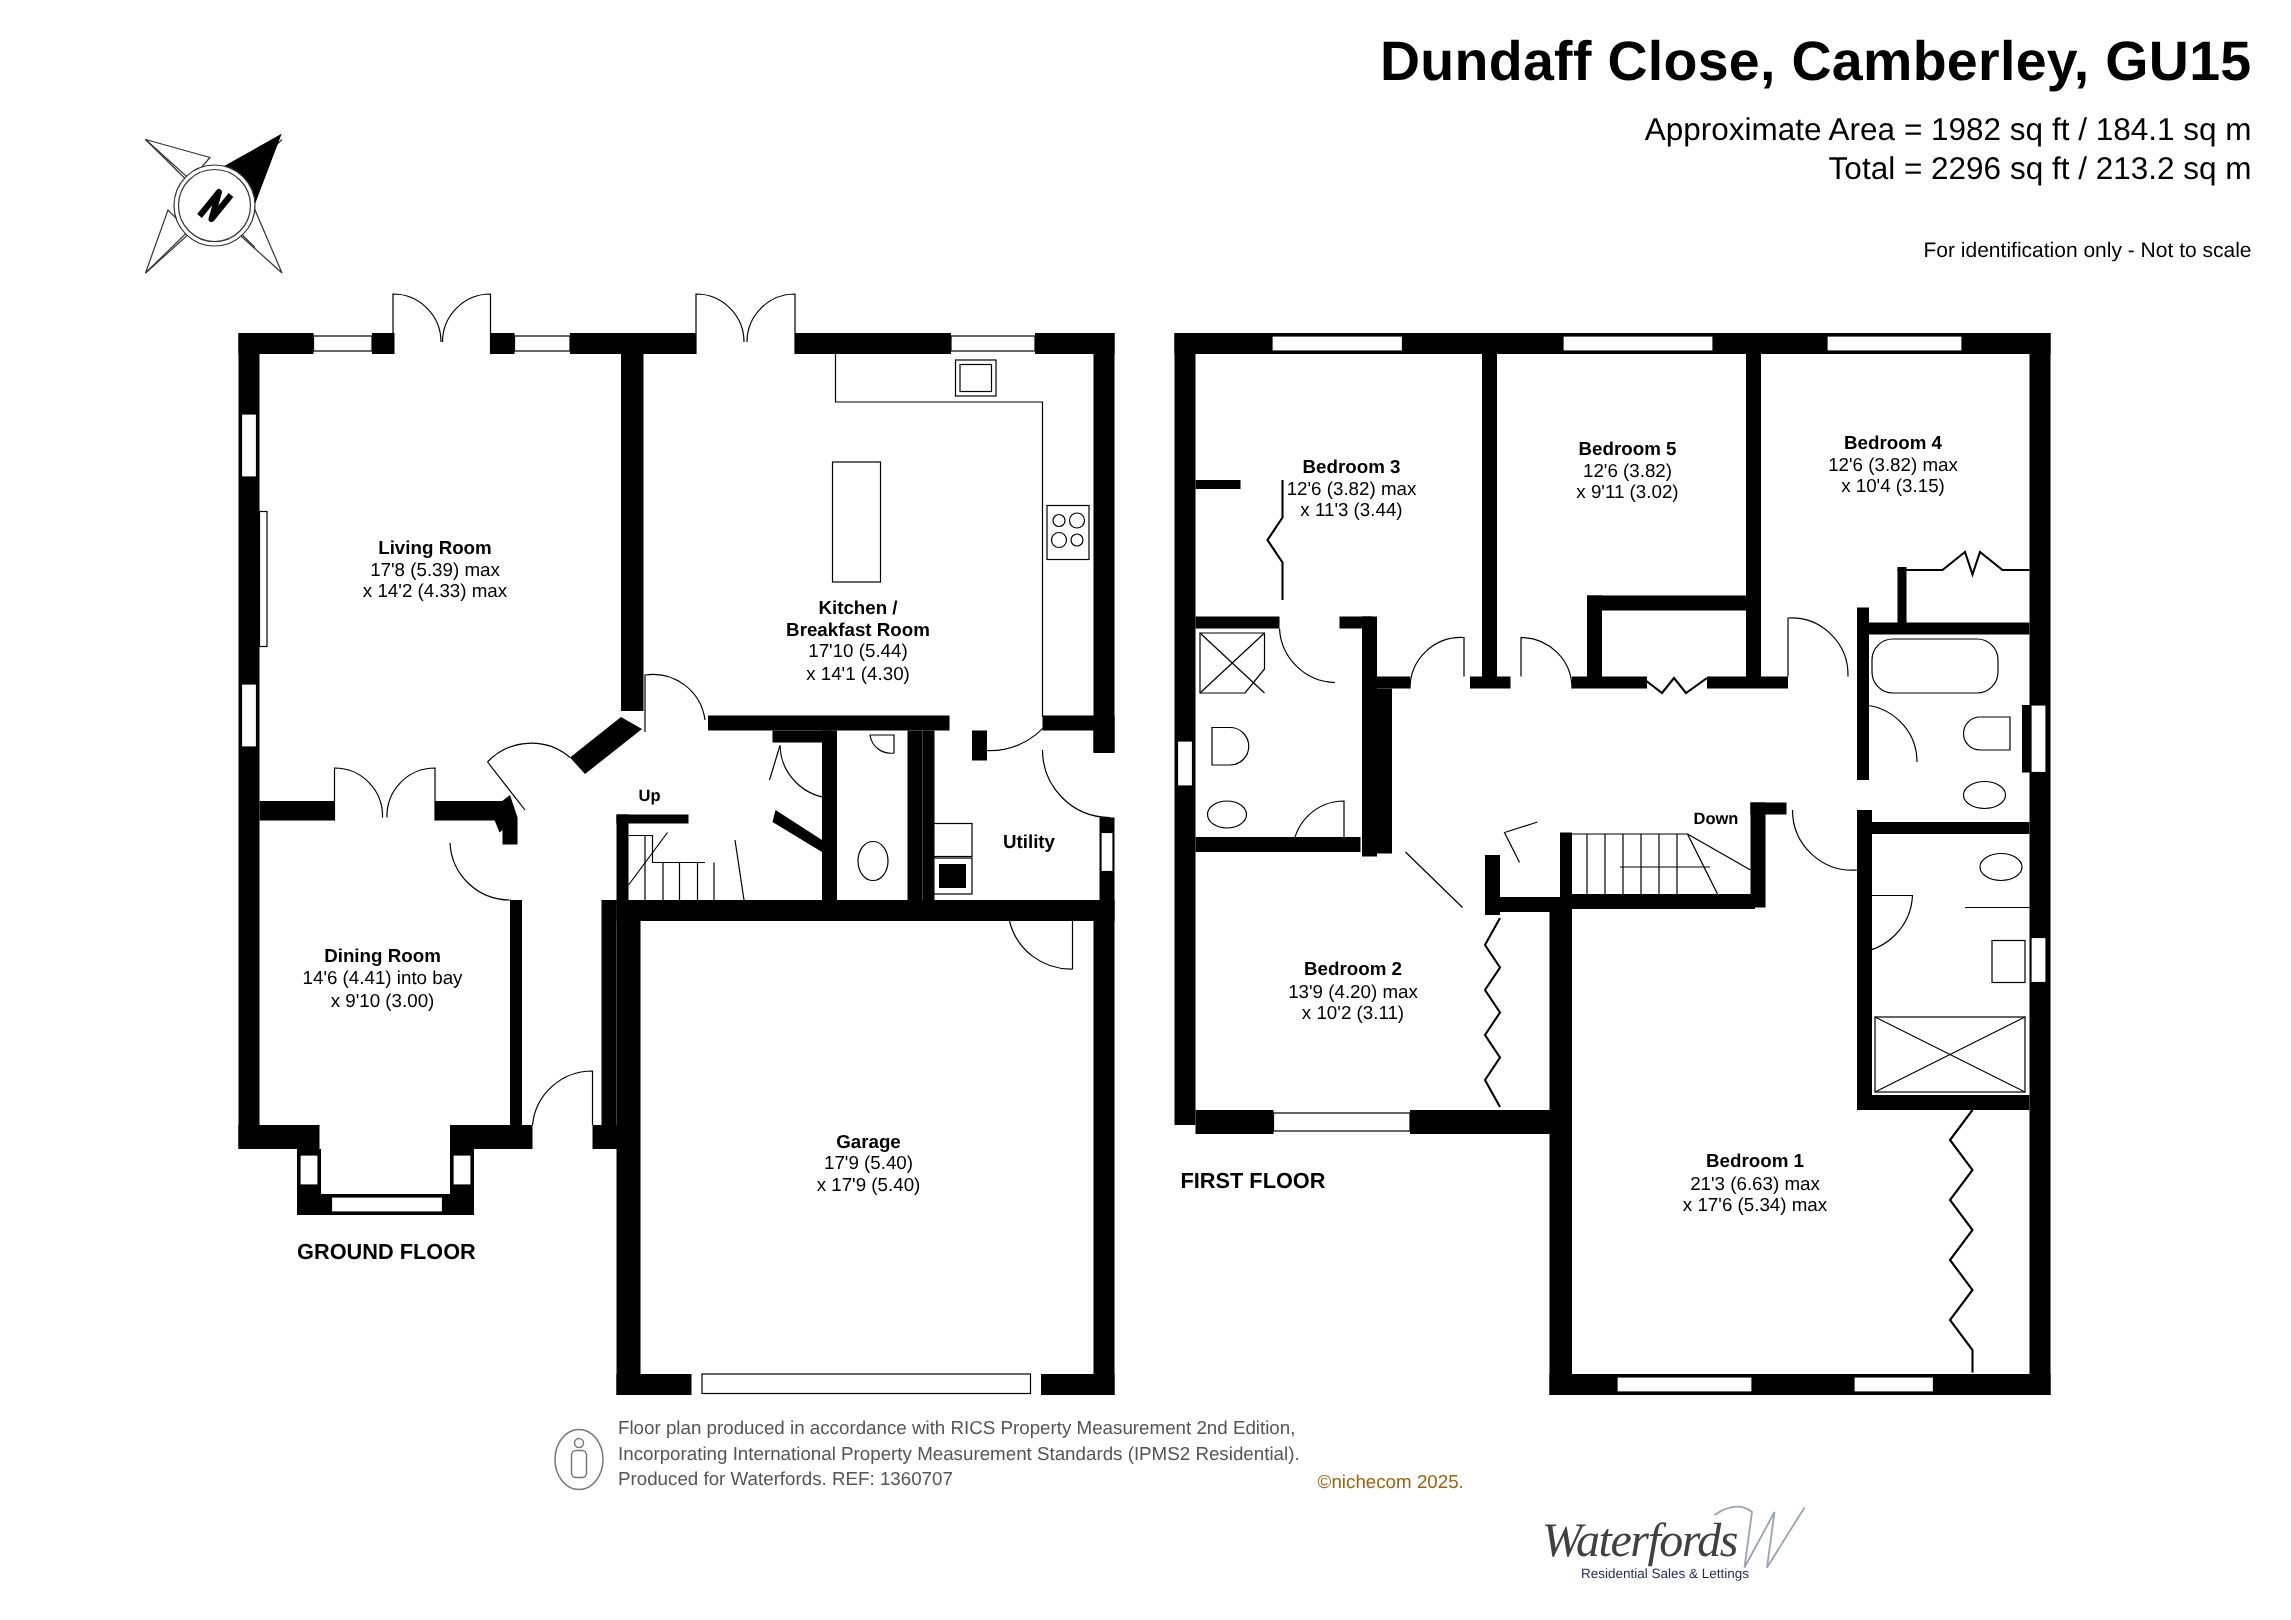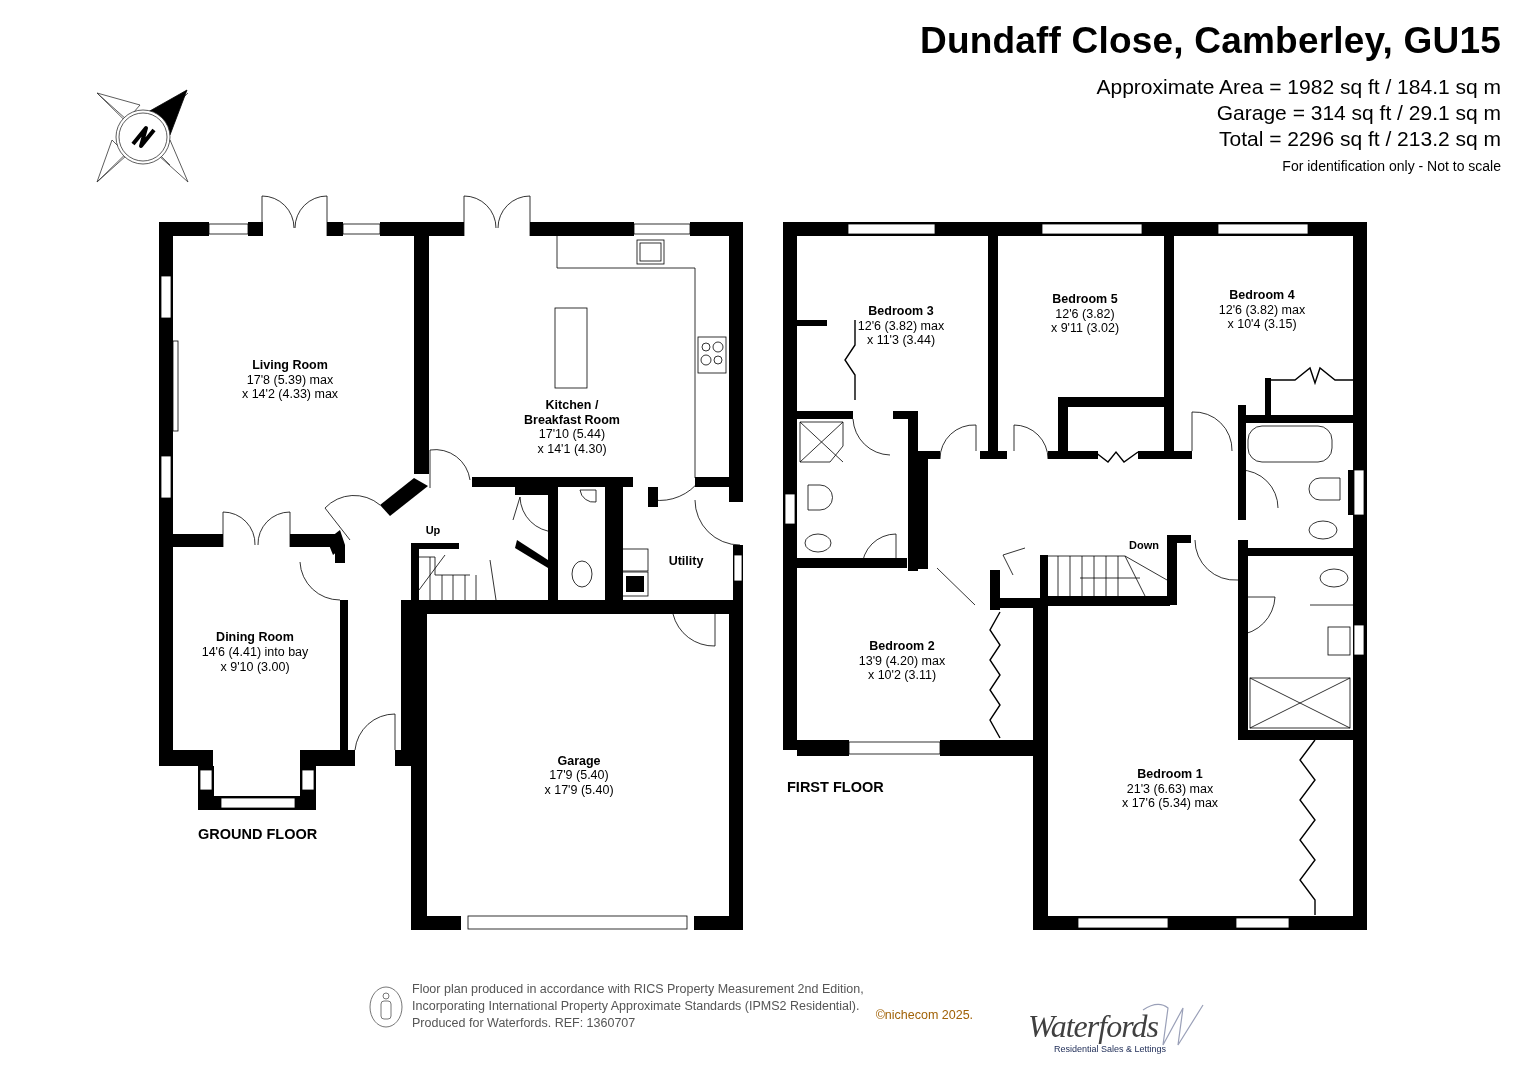--- a/index.html
+++ b/index.html
@@ -5,36 +5,35 @@
   html,body{margin:0;padding:0;background:#fff;}
   body{width:1527px;height:1080px;position:relative;overflow:hidden;font-family:"Liberation Sans",sans-serif;color:#000;}
   .title{position:absolute;right:26px;top:20px;font-size:37px;font-weight:bold;letter-spacing:0.2px;white-space:nowrap;}
   .areas{position:absolute;right:26px;top:74px;text-align:right;font-size:21px;line-height:26px;}
   .areas div{white-space:nowrap;}
   .note{position:absolute;right:26px;top:158px;font-size:14px;white-space:nowrap;}
   svg.plan{position:absolute;left:0;top:0;}
   .rl{font-family:"Liberation Sans",sans-serif;font-size:12.5px;text-anchor:middle;}
   .rl .n{font-weight:bold;}
   .flabel{font-family:"Liberation Sans",sans-serif;font-size:14.5px;font-weight:bold;}
-  .footer{position:absolute;left:368px;top:981px;display:flex;align-items:center;}
+  .footer{position:absolute;left:368px;top:944px;display:flex;align-items:flex-end;}
   .footer .person{width:36px;height:44px;margin-right:8px;}
   .footer .ftext{font-size:12.5px;color:#555;line-height:17px;}
   .footer .copy{font-size:12.5px;color:#a16207;margin-left:12px;margin-top:16px;}
   .logo{position:absolute;left:1028px;top:1000px;width:180px;height:60px;}
   .logo .brand{position:absolute;left:0;top:8px;font-family:"Liberation Serif",serif;font-style:italic;font-size:32px;color:#404040;letter-spacing:-1px;}
   .logo .tag{position:absolute;left:10px;top:44px;font-size:9px;color:#1c2a55;padding-left:16px;}
   .logo svg{position:absolute;left:110px;top:0;}
 </style>
 </head>
 <body>
 
 <div class="title">Dundaff Close, Camberley, GU15</div>
 <div class="areas">
   <div>Approximate Area = 1982 sq ft / 184.1 sq m</div>
-  <div>Garage = 314 sq ft / 29.1 sq m</div>
   <div>Total = 2296 sq ft / 213.2 sq m</div>
 </div>
 <div class="note">For identification only - Not to scale</div>
 
 <svg class="plan" width="1527" height="1080" viewBox="0 0 1527 1080">
 
   <g stroke="#333" stroke-width="0.8" fill="none">
     <polygon points="97,93 127,120 140,105"></polygon>
     <polygon points="97,182 127,155 112,140"></polygon>
     <polygon points="188,182 158,155 170,140"></polygon>
@@ -356,21 +355,21 @@
 </svg>
 
 <div class="footer">
   <svg class="person" viewBox="0 0 36 44">
     <ellipse cx="18" cy="22" rx="16" ry="20" fill="none" stroke="#777" stroke-width="1"></ellipse>
     <circle cx="18" cy="11" r="3" fill="none" stroke="#777"></circle>
     <rect x="13" y="16" width="10" height="18" rx="3" fill="none" stroke="#777"></rect>
   </svg>
   <div class="ftext">
     <div>Floor plan produced in accordance with RICS Property Measurement 2nd Edition,</div>
-    <div>Incorporating International Property Approximate Standards (IPMS2 Residential).</div>
+    <div>Incorporating International Property Measurement Standards (IPMS2 Residential).</div>
     <div>Produced for Waterfords.   REF:  1360707</div>
   </div>
   <div class="copy">©nichecom 2025.</div>
 </div>
 
 <div class="logo">
   <svg width="70" height="50" viewBox="0 0 70 50">
     <path d="M5,10 Q20,0 30,8 L25,45 L45,8 L40,45 L65,5" fill="none" stroke="#9aa0b8" stroke-width="1.2"></path>
   </svg>
   <div class="brand">Waterfords</div>

